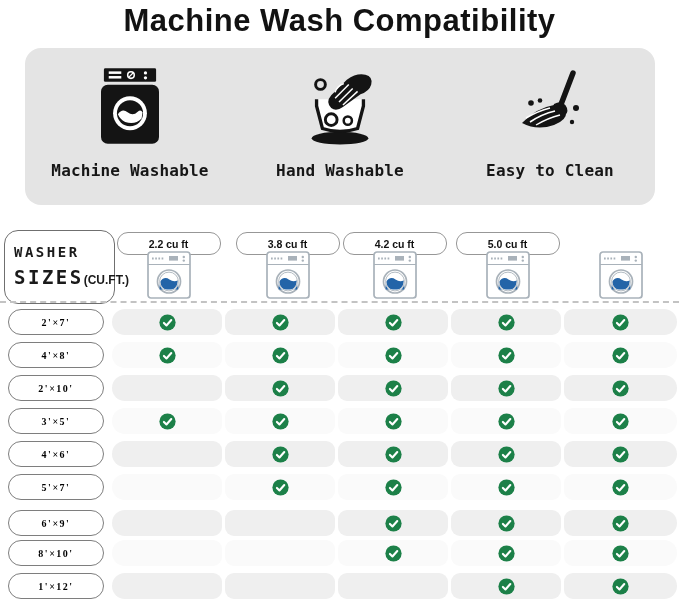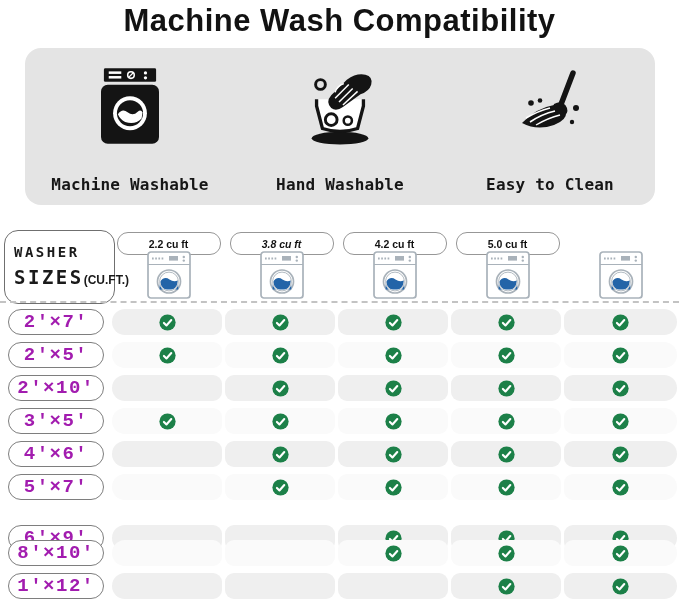--- a/index.html
+++ b/index.html
@@ -8,21 +8,21 @@
 
   
   .title{position:absolute;top:0;left:0;width:679px;height:42px;line-height:42px;
          text-align:center;font-size:31px;font-weight:bold;color:#121212;letter-spacing:.5px;}
 
   
   .panel{position:absolute;left:25px;top:48px;width:630px;height:157px;
          background:var(--panel-gray,#e4e4e4);border-radius:16px;display:flex;}
   .legend-item{flex:1;display:flex;flex-direction:column;align-items:center;padding-top:12px;}
   .icon-box{height:92px;display:flex;align-items:center;justify-content:center;}
-  .legend-label{margin-top:23px;font-family:"DejaVu Sans Mono",monospace;font-weight:bold;
+  .legend-label{margin-top:9px;font-family:"DejaVu Sans Mono",monospace;font-weight:bold;
                 font-size:16px;color:#161616;letter-spacing:.2px;}
 
   
   .corner-box{position:absolute;left:4px;top:230px;width:100px;height:64px;background:#fff;
               border:1.5px solid #6f6f6f;border-radius:14px;padding:8px 0 0 9px;box-sizing:content-box;}
   .corner-l1{font-family:"DejaVu Sans Mono",monospace;font-weight:bold;font-size:14px;
              letter-spacing:2.5px;color:#1a1a1a;line-height:26px;}
   .corner-l2{font-family:"DejaVu Sans Mono",monospace;font-weight:bold;font-size:19px;
              letter-spacing:2.5px;color:#1a1a1a;line-height:24px;}
   .corner-unit{font-size:12px;font-weight:bold;letter-spacing:0;font-family:"Liberation Sans",sans-serif;}
@@ -35,22 +35,22 @@
   .washer-svg{position:absolute;left:50%;transform:translateX(-50%);top:19px;z-index:2;}
 
   .dashed-divider{position:absolute;left:0;top:301px;width:679px;height:0;
                   border-top:2px dashed #c3c3c3;}
 
   
   .row{position:absolute;left:0;width:679px;height:26px;}
   .row-pill{position:absolute;left:8px;top:0;width:94px;height:24px;background:#fff;
             border:1.3px solid #7e7e7e;border-radius:14px;display:flex;align-items:center;
             justify-content:center;}
-  .row-label{font-family:Liberation Mono, monospace;font-weight:bold;font-size:19px;
-             letter-spacing:1.5px;color:#a21caf;}
+  .row-label{font-family:Liberation Serif, serif;font-weight:bold;font-size:10px;
+             letter-spacing:1.5px;color:#000000;}
   .cell{position:absolute;top:0;height:26px;width:110px;border-radius:9px;
         display:flex;align-items:center;justify-content:center;}
   .row.odd .cell{background:var(--band-odd,#efefef);}
   .row.even .cell{background:var(--band-even,#fafafa);}
   .cell.first{border-top-left-radius:13px;border-bottom-left-radius:13px;}
   .cell.last{border-top-right-radius:13px;border-bottom-right-radius:13px;width:113px;}
 </style>
 </head>
 <body>
 
@@ -131,21 +131,21 @@
       <line x1="5" y1="7.5" x2="17" y2="7.5" stroke="#a9b2ba" stroke-width="1.8" stroke-dasharray="1.7 1.5"></line>
       <rect x="22" y="5" width="9" height="4.6" fill="#a9b2ba"></rect>
       <circle cx="36.8" cy="6" r="1.2" fill="#a9b2ba"></circle>
       <circle cx="36.8" cy="9.6" r="1.2" fill="#a9b2ba"></circle>
       <circle cx="22" cy="30.5" r="11.5" fill="#fff" stroke="#a9b2ba" stroke-width="1.7"></circle>
       <path class="drum-water" d="M12.6 31.5 Q17 24.5 22.5 28.5 Q27.5 32 31.3 28.7 L31.3 38.5 L12.6 38.5 Z" fill="#2364a8"></path>
       <circle cx="22" cy="30.5" r="9.4" fill="none" stroke="#fff" stroke-width="1.4"></circle>
       <circle cx="22" cy="30.5" r="9.4" fill="none" stroke="#a9b2ba" stroke-width="0.9"></circle>
     </svg>
   </div>
-      <div class="col-header" style="left: 225px; width: 113px; font-style: italic;">
+      <div class="col-header" style="left: 231px; width: 113px;">
     <div class="col-pill">
       <span class="col-label">3.8 cu ft</span>
     </div>
     <svg class="washer-svg" viewBox="0 0 44 48" width="44" height="48" aria-hidden="true">
       <rect x="1" y="1" width="42" height="46" rx="3" fill="#fff" stroke="#a9b2ba" stroke-width="1.7"></rect>
       <line x1="1" y1="13.5" x2="43" y2="13.5" stroke="#a9b2ba" stroke-width="1.2"></line>
       <line x1="5" y1="7.5" x2="17" y2="7.5" stroke="#a9b2ba" stroke-width="1.8" stroke-dasharray="1.7 1.5"></line>
       <rect x="22" y="5" width="9" height="4.6" fill="#a9b2ba"></rect>
       <circle cx="36.8" cy="6" r="1.2" fill="#a9b2ba"></circle>
       <circle cx="36.8" cy="9.6" r="1.2" fill="#a9b2ba"></circle>
@@ -238,21 +238,21 @@
         </div>
         <div class="cell last" style="left: 564px;">
           <svg viewBox="0 0 18 18" width="17" height="17" aria-hidden="true">
             <circle cx="9" cy="9" r="8.6" fill="#1c8048"></circle>
             <path d="M5.2 9.5 L7.9 12.2 L13 6.4" fill="none" stroke="#fff" stroke-width="2.2" stroke-linecap="round" stroke-linejoin="round"></path>
           </svg>
         </div>
       </div>
       <div class="row even" style="top: 342px;">
     <div class="row-pill">
-      <span class="row-label">2'×5'</span>
+      <span class="row-label">4'×8'</span>
     </div>
   <div class="cell first" style="left: 112px;">
           <svg viewBox="0 0 18 18" width="17" height="17" aria-hidden="true">
             <circle cx="9" cy="9" r="8.6" fill="#1c8048"></circle>
             <path d="M5.2 9.5 L7.9 12.2 L13 6.4" fill="none" stroke="#fff" stroke-width="2.2" stroke-linecap="round" stroke-linejoin="round"></path>
           </svg>
         </div>
         <div class="cell" style="left: 225px;">
           <svg viewBox="0 0 18 18" width="17" height="17" aria-hidden="true">
             <circle cx="9" cy="9" r="8.6" fill="#1c8048"></circle>
@@ -396,21 +396,21 @@
             <path d="M5.2 9.5 L7.9 12.2 L13 6.4" fill="none" stroke="#fff" stroke-width="2.2" stroke-linecap="round" stroke-linejoin="round"></path>
           </svg>
         </div>
         <div class="cell last" style="left: 564px;">
           <svg viewBox="0 0 18 18" width="17" height="17" aria-hidden="true">
             <circle cx="9" cy="9" r="8.6" fill="#1c8048"></circle>
             <path d="M5.2 9.5 L7.9 12.2 L13 6.4" fill="none" stroke="#fff" stroke-width="2.2" stroke-linecap="round" stroke-linejoin="round"></path>
           </svg>
         </div>
       </div>
-      <div class="row odd" style="top: 525px;">
+      <div class="row odd" style="top: 510px;">
     <div class="row-pill">
       <span class="row-label">6'×9'</span>
     </div>
   <div class="cell first" style="left: 112px;"></div>
         <div class="cell" style="left: 225px;"></div>
         <div class="cell" style="left: 338px;">
           <svg viewBox="0 0 18 18" width="17" height="17" aria-hidden="true">
             <circle cx="9" cy="9" r="8.6" fill="#1c8048"></circle>
             <path d="M5.2 9.5 L7.9 12.2 L13 6.4" fill="none" stroke="#fff" stroke-width="2.2" stroke-linecap="round" stroke-linejoin="round"></path>
           </svg>

